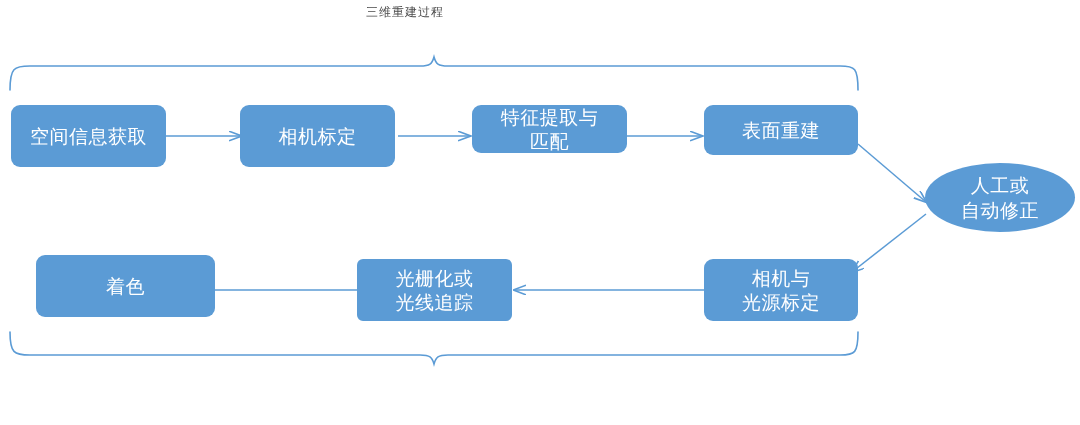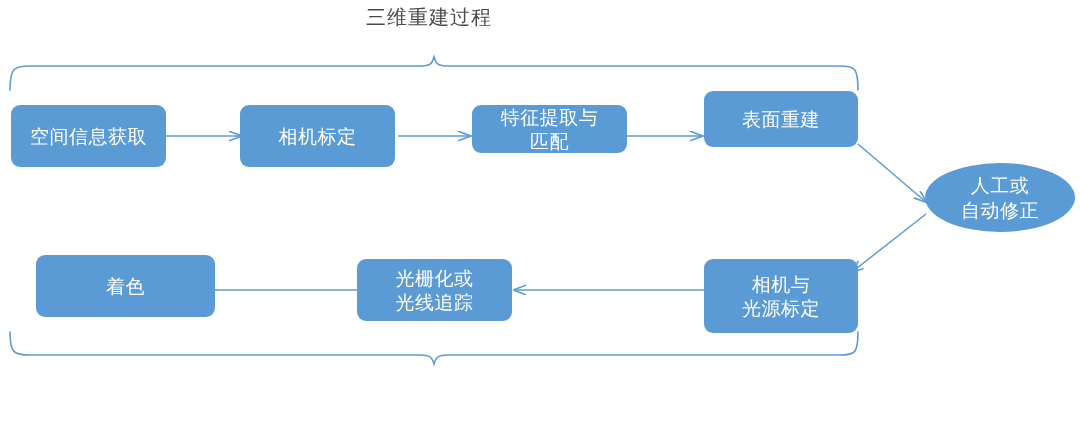--- a/index.html
+++ b/index.html
@@ -37,21 +37,21 @@
     border-radius: 9px;
     white-space: pre-line;
     z-index: 3;
   }
   .node.ellipse {
     border-radius: 50%;
   }
   .phase-label {
     position: absolute;
     color: #4a4a4a;
-    font-size: 20px;
+    font-size: 12px;
     letter-spacing: 1px;
     white-space: nowrap;
     z-index: 3;
   }
 </style>
 </head>
 <body>
 
 <div id="canvas">
 
@@ -92,26 +92,26 @@
 
   <div class="phase-label" style="left:366px; top:4px;">三维重建过程</div>
 
   <div class="node" style="left:11px; top:105px; width:155px; height:62px;">空间信息获取</div>
 
   <div class="node" style="left:240px; top:105px; width:155px; height:62px;">相机标定</div>
 
   <div class="node" style="left:472px; top:105px; width:155px; height:48px;">特征提取与
 匹配</div>
 
-  <div class="node" style="left:704px; top:91px; width:154px; height:56px;">表面重建</div>
+  <div class="node" style="left:704px; top:105px; width:154px; height:50px;">表面重建</div>
 
   <div class="node ellipse" style="left:925px; top:163px; width:150px; height:69px;">人工或
 自动修正</div>
 
-  <div class="node" style="left:704px; top:259px; width:154px; height:74px;">相机与
+  <div class="node" style="left:704px; top:259px; width:154px; height:62px;">相机与
 光源标定</div>
 
-  <div class="node" style="left:357px; top:259px; width:155px; height:62px;">光栅化或
+  <div class="node" style="left:357px; top:259px; width:155px; height:62px;border-radius:6px;">光栅化或
 光线追踪</div>
 
   <div class="node" style="left:11px; top:255px; width:179px; height:62px;margin-left:25px;">着色</div>
 
 </div>
 
 </body></html>

